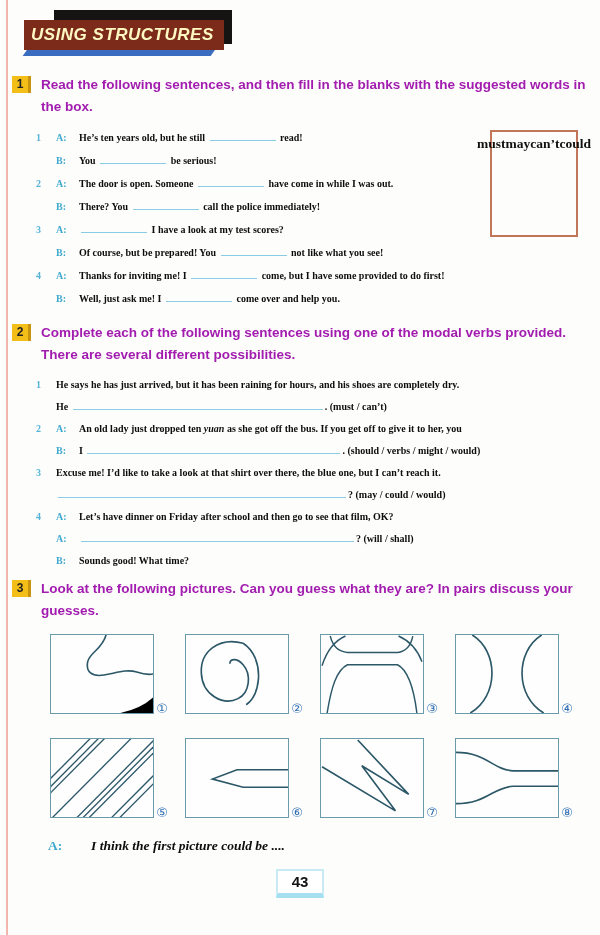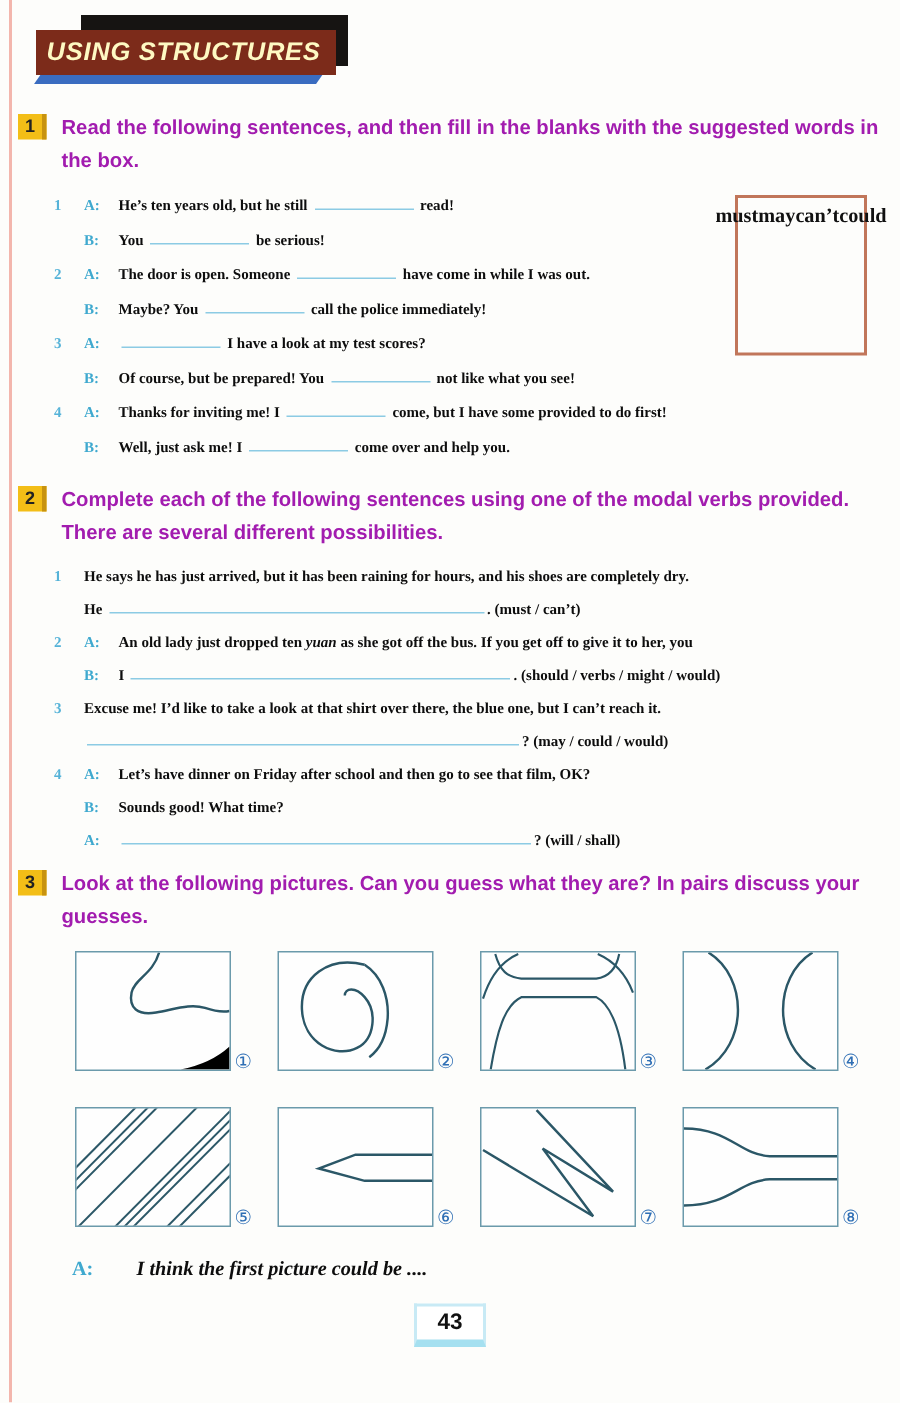--- a/index.html
+++ b/index.html
@@ -65,21 +65,21 @@
 
 <div class="section" style="margin-top:16px;">
   <div class="sec-head">
     <div class="num-badge">1</div>
     <div class="instr">Read the following sentences, and then fill in the blanks with the suggested words in the box.</div>
   </div>
   <div class="lines" id="ex1-lines">
       <div class="line"><span class="col-num">1</span><span class="col-spk">A:</span><span>He’s ten years old, but he still </span><span class="blank" style="width: 66px;"></span><span> read!</span></div>
       <div class="line"><span class="col-num"></span><span class="col-spk">B:</span><span>You </span><span class="blank" style="width: 66px;"></span><span> be serious!</span></div>
       <div class="line"><span class="col-num">2</span><span class="col-spk">A:</span><span>The door is open. Someone </span><span class="blank" style="width: 66px;"></span><span> have come in while I was out.</span></div>
-      <div class="line"><span class="col-num"></span><span class="col-spk">B:</span><span>Maybe? You </span><span class="blank" style="width: 66px;"></span><span> call the police immediately!</span></div>
+      <div class="line"><span class="col-num"></span><span class="col-spk">B:</span><span>There? You </span><span class="blank" style="width: 66px;"></span><span> call the police immediately!</span></div>
       <div class="line"><span class="col-num">3</span><span class="col-spk">A:</span><span class="blank" style="width: 66px;"></span><span> I have a look at my test scores?</span></div>
       <div class="line"><span class="col-num"></span><span class="col-spk">B:</span><span>Of course, but be prepared! You </span><span class="blank" style="width: 66px;"></span><span> not like what you see!</span></div>
       <div class="line"><span class="col-num">4</span><span class="col-spk">A:</span><span>Thanks for inviting me! I </span><span class="blank" style="width: 66px;"></span><span> come, but I have some provided to do first!</span></div>
       <div class="line"><span class="col-num"></span><span class="col-spk">B:</span><span>Well, just ask me! I </span><span class="blank" style="width: 66px;"></span><span> come over and help you.</span></div>
     </div>
   <div class="word-box" id="word-box">
       <span>must</span>
       <span>may</span>
       <span>can’t</span>
       <span>could</span>
@@ -92,22 +92,22 @@
     <div class="instr">Complete each of the following sentences using one of the modal verbs provided. There are several different possibilities.</div>
   </div>
   <div class="lines" id="ex2-lines">
       <div class="line"><span class="col-num">1</span><span>He says he has just arrived, but it has been raining for hours, and his shoes are completely dry.</span></div>
       <div class="line"><span class="col-num"></span><span>He </span><span class="blank" style="width: 250px;"></span><span>. (must / can’t)</span></div>
       <div class="line"><span class="col-num">2</span><span class="col-spk">A:</span><span>An old lady just dropped ten </span><span class="it">yuan</span><span> as she got off the bus. If you get off to give it to her, you</span></div>
       <div class="line"><span class="col-num"></span><span class="col-spk">B:</span><span>I </span><span class="blank" style="width: 253px;"></span><span>. (should / verbs / might / would)</span></div>
       <div class="line"><span class="col-num">3</span><span>Excuse me! I’d like to take a look at that shirt over there, the blue one, but I can’t reach it.</span></div>
       <div class="line"><span class="col-num"></span><span class="blank" style="width: 288px;"></span><span>? (may / could / would)</span></div>
       <div class="line"><span class="col-num">4</span><span class="col-spk">A:</span><span>Let’s have dinner on Friday after school and then go to see that film, OK?</span></div>
+      <div class="line"><span class="col-num"></span><span class="col-spk">A:</span><span class="blank" style="width: 273px;"></span><span>? (will / shall)</span></div>
       <div class="line"><span class="col-num"></span><span class="col-spk">B:</span><span>Sounds good! What time?</span></div>
-      <div class="line"><span class="col-num"></span><span class="col-spk">A:</span><span class="blank" style="width: 273px;"></span><span>? (will / shall)</span></div>
     </div>
 </div>
 
 <div class="section" style="margin-top:6px;">
   <div class="sec-head">
     <div class="num-badge">3</div>
     <div class="instr">Look at the following pictures. Can you guess what they are? In pairs discuss your guesses.</div>
   </div>
 
   <div class="grid">

